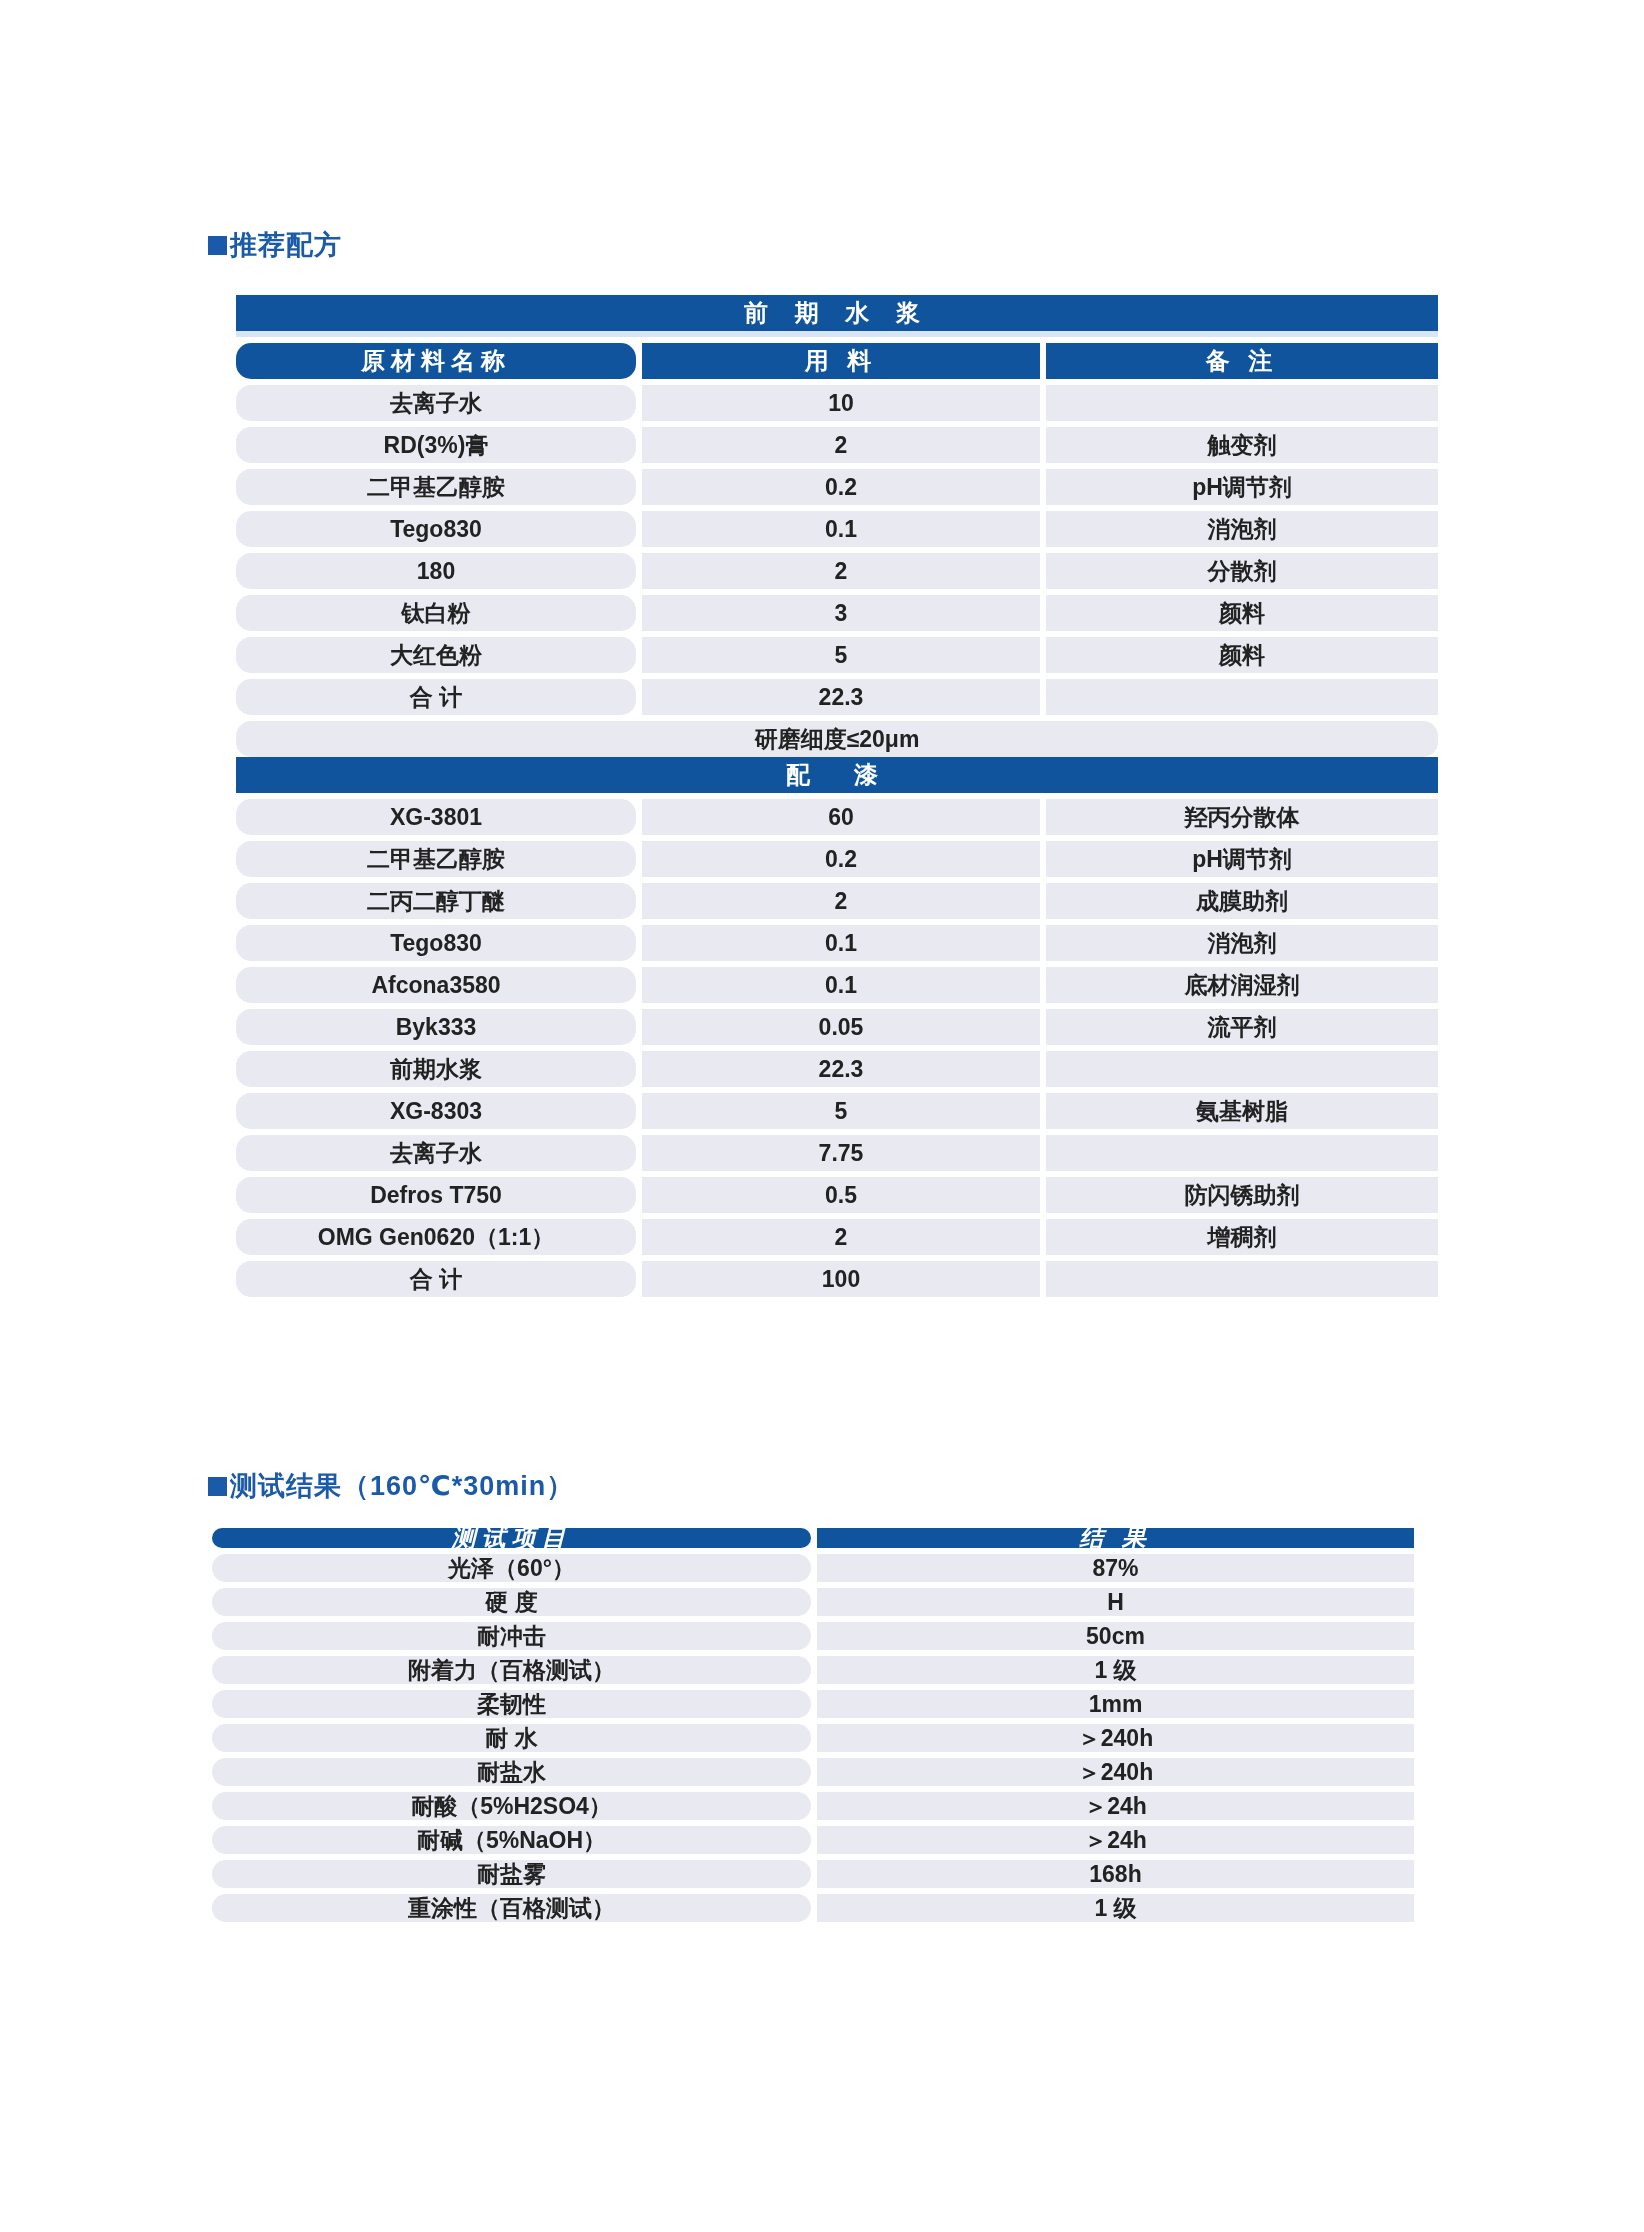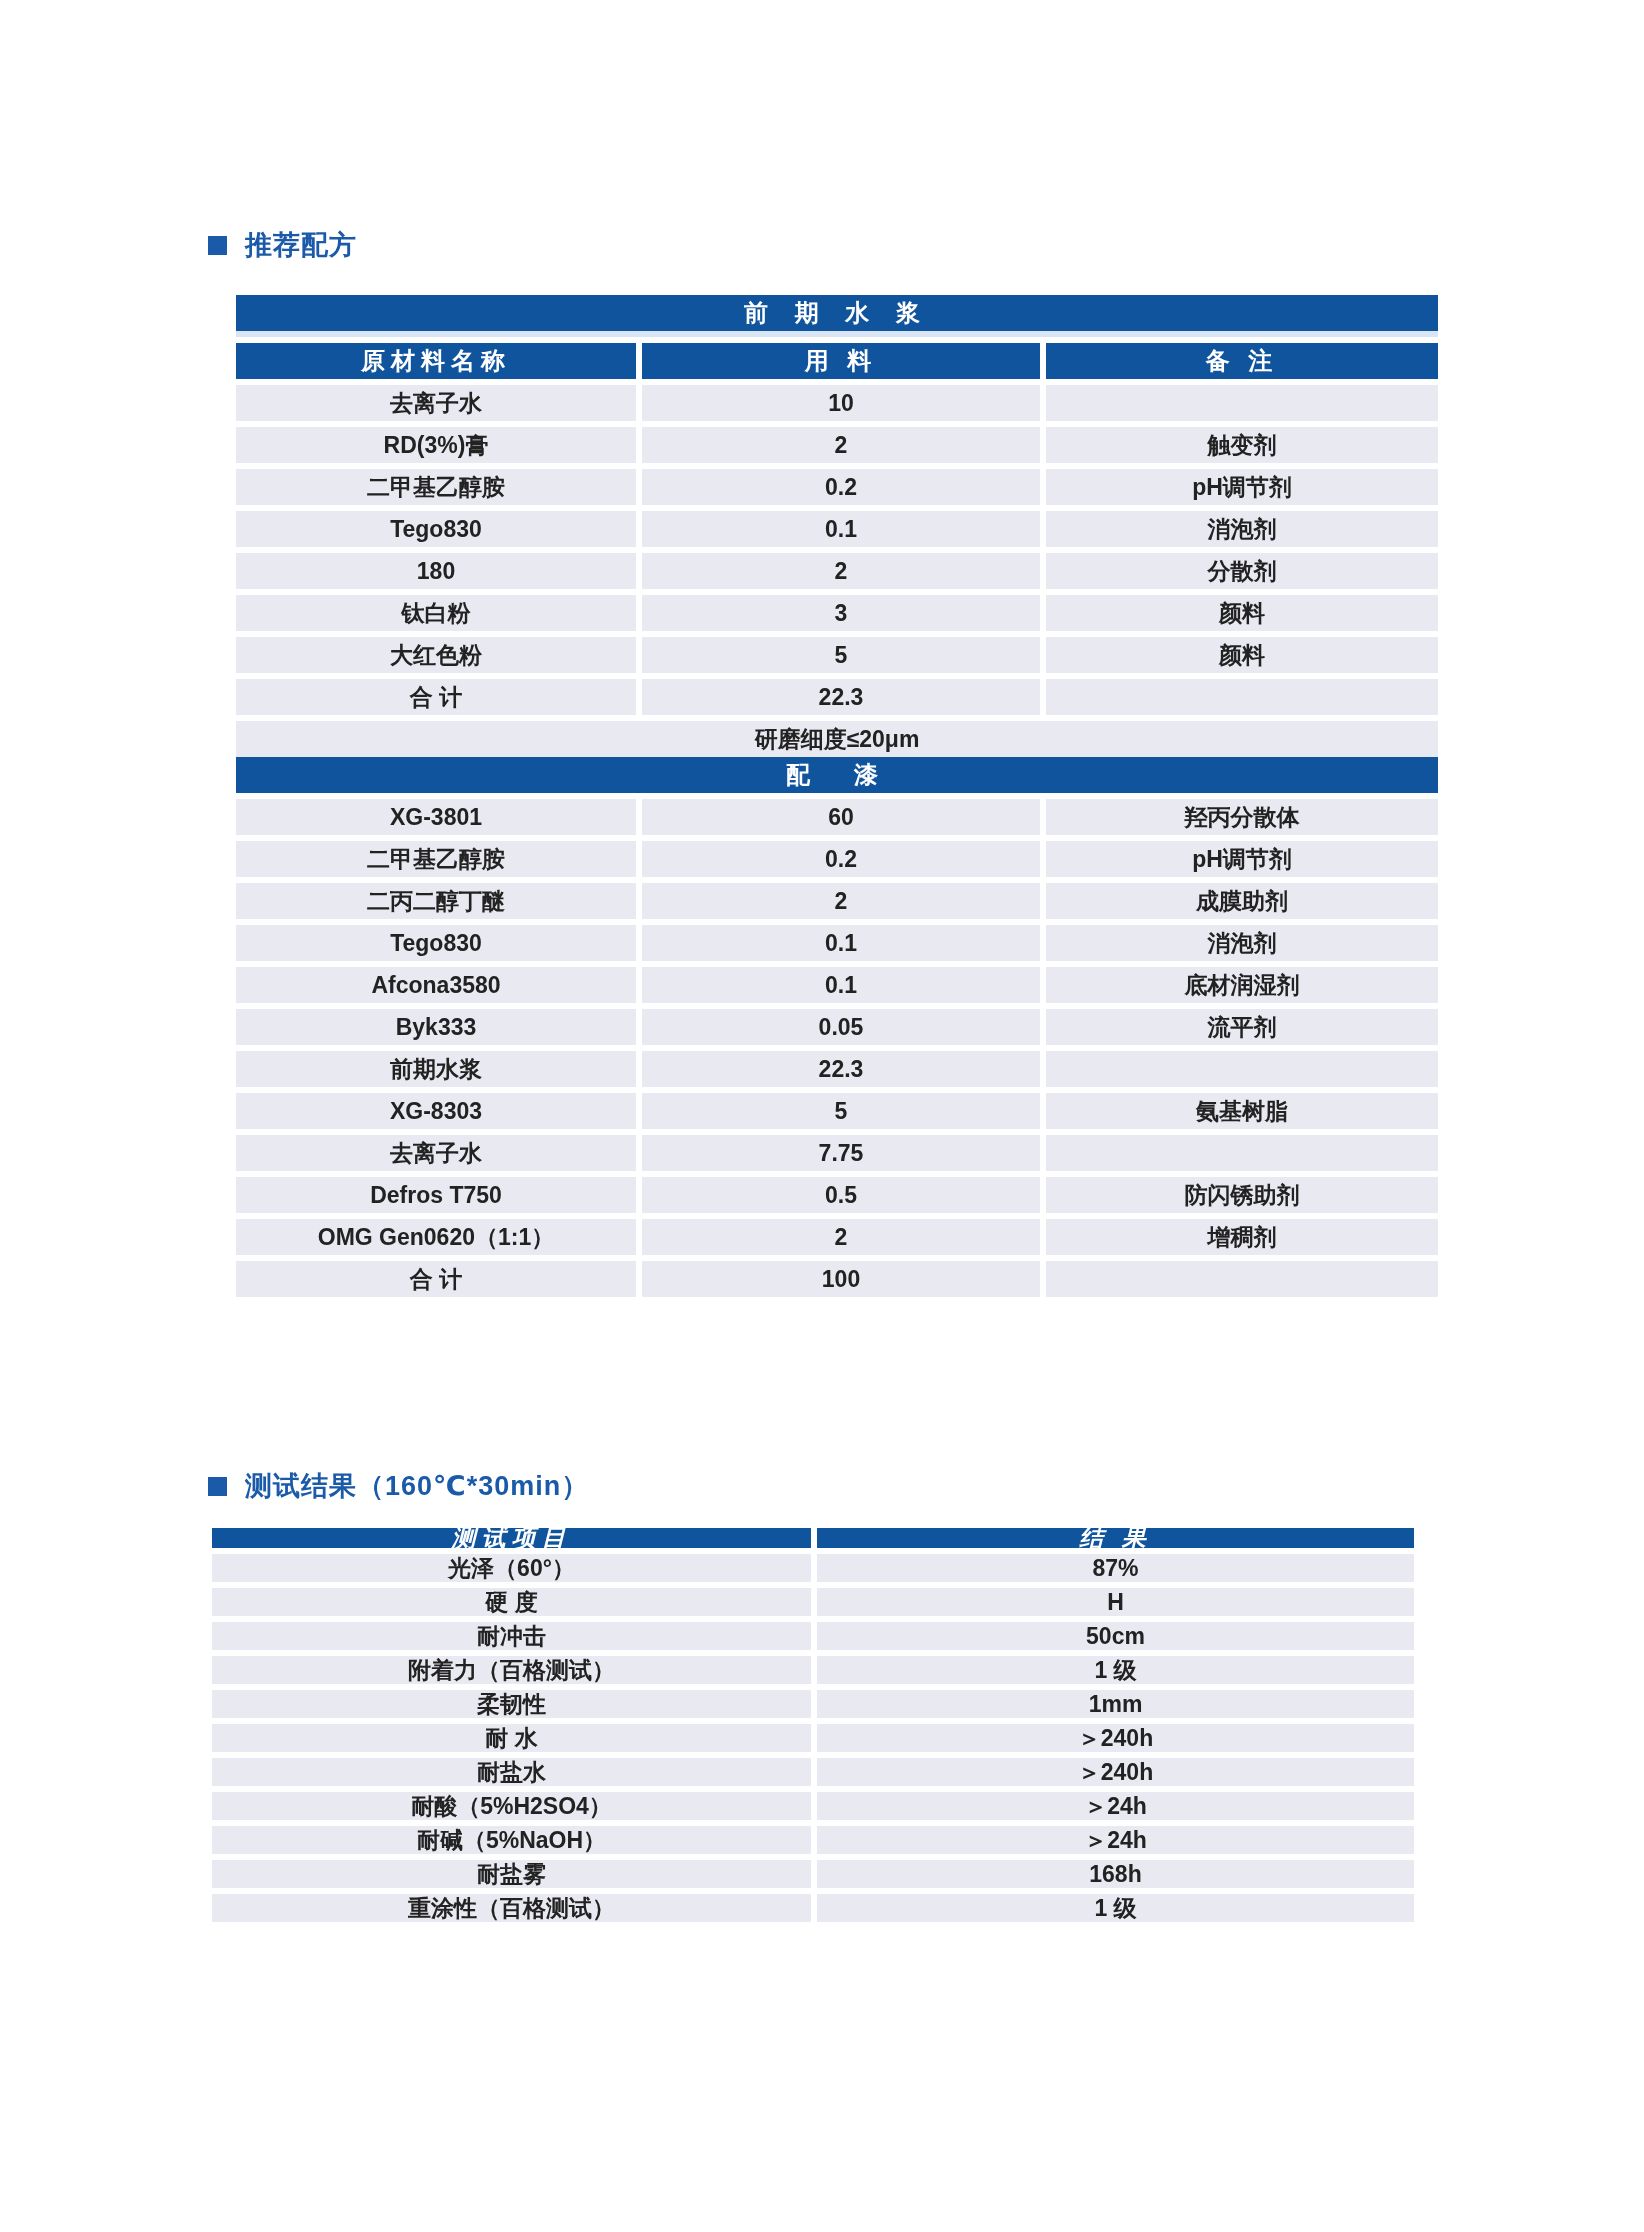--- a/index.html
+++ b/index.html
@@ -2,40 +2,40 @@
 <html><head>
 <meta charset="utf-8">
 <style>
   html,body{margin:0;padding:0;}
   body{
     width:1645px;height:2233px;position:relative;background:#ffffff;
     font-family:"Liberation Sans","DejaVu Sans",sans-serif;
     -webkit-font-smoothing:antialiased;
   }
   .heading{
-    position:absolute;left:208px;display:flex;align-items:center;gap:18px;
+    position:absolute;left:208px;display:flex;align-items:center;gap:3px;
     color:#1b5aa8;font-size:27px;font-weight:700;letter-spacing:1px;
   }
   .heading .bullet{width:19px;height:19px;background:#1b5aa8;flex:0 0 auto;}
   #section1-heading{top:227px;}
   #section2-heading{top:1468px;}
 
   .tbl{position:absolute;left:212px;width:1202px;}
   #table1{top:295px;padding-left:24px;}
   #table2{top:1528px;}
 
   .bar{
     height:36px;background:#10549e;color:#ffffff;
     display:flex;align-items:center;justify-content:center;
     font-size:24px;font-weight:700;letter-spacing:10px;
   }
   .bar.top-bar{border-bottom:6px solid #d9e5f2;}
   .row{display:flex;margin-top:6px;}
   .row .cell{margin-left:6px;}
-  .row .cell:first-child{margin-left:0;}
+  .row .cell:first-child{margin-left:0;border-radius:15px;}
   .cell{
     background:#e8e9f1;color:#222222;display:flex;align-items:center;justify-content:center;
     font-size:23px;font-weight:700;height:36px;box-sizing:border-box;
   }
   .hcell{background:#10549e;color:#ffffff;font-size:24px;letter-spacing:6px;}
   
   .t1 .c1{width:400px;}
   .t1 .c2{width:398px;}
   .t1 .c3{width:392px;}
   .fineness .cell{width:1202px;}

